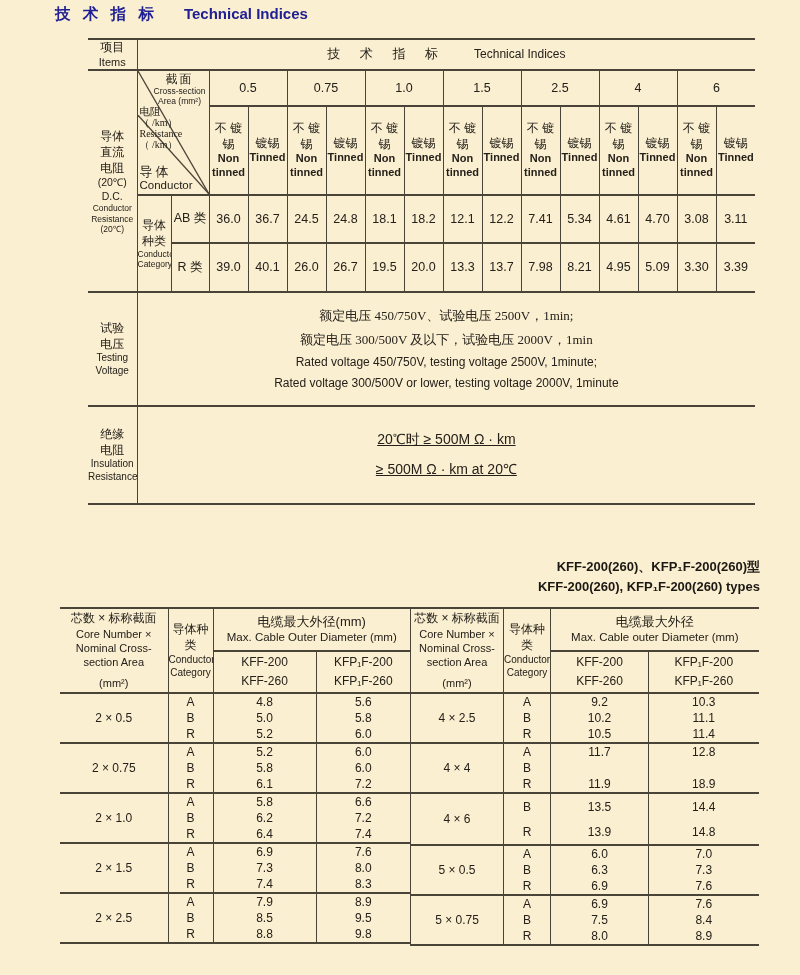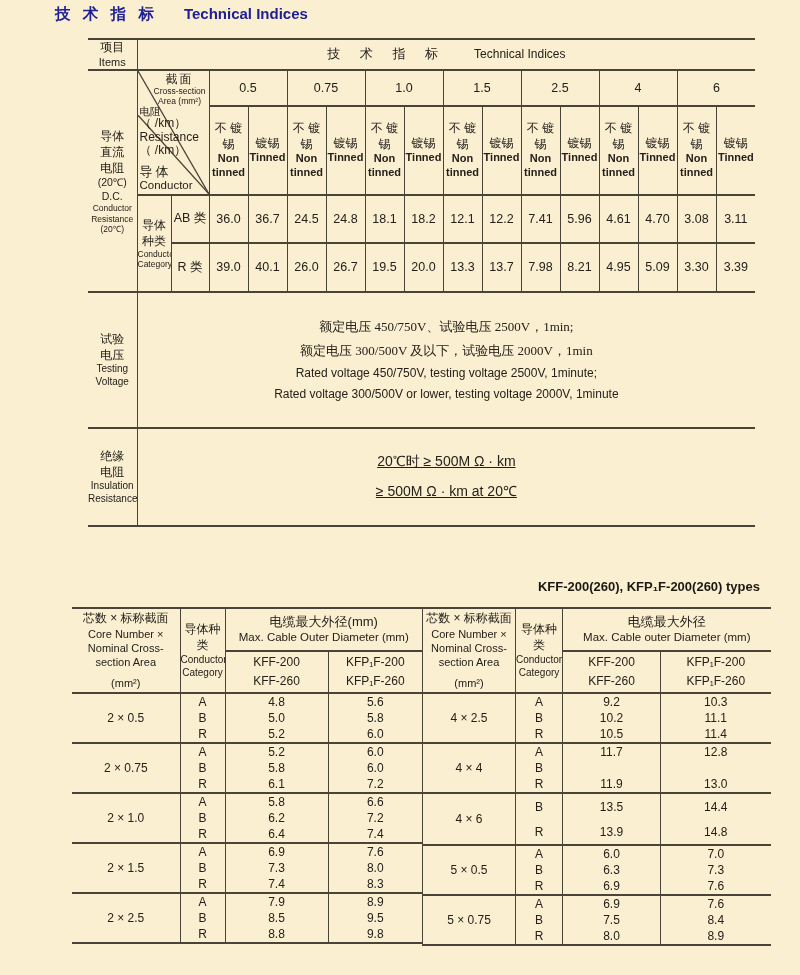--- a/index.html
+++ b/index.html
@@ -38,37 +38,37 @@
   .lab12{font-size:12px;line-height:1.3;display:block;}
 
   
   .diag{position:relative;}
   .diag svg{position:absolute;inset:0;width:100%;height:100%;}
   .diag .blk{position:absolute;line-height:1.1;}
   .d-top{top:2px;right:3px;text-align:center;}
   .d-top .zh{font-size:12px;letter-spacing:2px;display:block;}
   .d-mid{top:35px;left:2px;text-align:left;}
   .d-mid .zh{font-size:10.5px;display:block;}
-  .d-mid .u{font-size:12px;display:block;}
+  .d-mid .u{font-size:10px;display:block;font-family:Liberation Serif, serif;}
   .d-bot{bottom:2px;left:2px;text-align:left;}
   .d-bot .zh{font-size:13px;letter-spacing:3px;display:block;}
   .d-bot .en{font-size:11.5px;display:block;}
 
   .tin-zh{display:block;font-size:12px;line-height:1.3;}
   .tin-en{display:block;font-size:11px;line-height:1.25;font-weight:bold;}
 
   .vtext .c13{display:block;font-size:12px;line-height:1.35;}
   .vtext .c11{display:block;font-size:10.5px;line-height:1.3;}
 
   .tv-zh{display:block;font-size:13px;line-height:1.85;font-family:Liberation Serif, serif;}
   .tv-en{display:block;font-size:12px;line-height:1.7;}
   .ins-line{display:block;font-size:14px;line-height:2.1;text-decoration:underline;}
 
   
-  .t2wrap{position:absolute;left:72px;top:607px;display:flex;}
+  .t2wrap{position:absolute;left:60px;top:607px;display:flex;}
   .t2{height:333px;border-top:2px solid var(--ln);}
   .t2 td{font-size:12px;}
   .t2 td.vl{border-left:1px solid var(--ln);}
   .t2 td.hb{border-bottom:2px solid var(--ln);}
   .t2 td.hb1{border-bottom:2px solid var(--ln);}
   .t2 .hzh{display:block;font-size:12px;line-height:1.3;}
   .t2 .hen{display:block;font-size:11px;line-height:1.3;}
   .t2 .kff{display:block;font-size:12px;line-height:1.55;}
   .t2 tr.sub td{height:16px;}
   .t2 tr.sub2 td{height:25px;}
@@ -234,21 +234,21 @@
       <td>AB 类</td>
       <td>36.0</td>
       <td>36.7</td>
       <td>24.5</td>
       <td>24.8</td>
       <td>18.1</td>
       <td>18.2</td>
       <td>12.1</td>
       <td>12.2</td>
       <td>7.41</td>
-      <td>5.96</td>
+      <td>5.34</td>
       <td>4.61</td>
       <td>4.70</td>
       <td>3.08</td>
       <td>3.11</td>
     </tr>
     <tr style="height:49px">
       <td>R 类</td>
       <td>39.0</td>
       <td>40.1</td>
       <td>26.0</td>
@@ -257,21 +257,21 @@
       <td>20.0</td>
       <td>13.3</td>
       <td>13.7</td>
       <td>7.98</td>
       <td>8.21</td>
       <td>4.95</td>
       <td>5.09</td>
       <td>3.30</td>
       <td>3.39</td>
     </tr>
-    <tr style="height:136px">
+    <tr style="height:114px">
       <td class="first vtext">
         <span class="c13">试验</span>
         <span class="c13">电压</span>
         <span class="en-md">Testing</span>
         <span class="en-md">Voltage</span>
       </td>
       <td colspan="16">
         <span class="tv-zh">额定电压 450/750V、试验电压 2500V，1min;</span>
         <span class="tv-zh">额定电压 300/500V 及以下，试验电压 2000V，1min</span>
         <span class="tv-en">Rated voltage 450/750V, testing voltage 2500V, 1minute;</span>
@@ -286,20 +286,21 @@
         <span class="en-md">Resistance</span>
       </td>
       <td colspan="16">
         <span class="ins-line">20℃时 ≥ 500M Ω · km</span>
         <span class="ins-line">≥ 500M Ω · km at 20℃</span>
       </td>
     </tr>
   </tbody>
     </table>
 
+  <div class="t2-sub" style="top:558px;">KFF-200(260)、KFP₁F-200(260)型</div>
   <div class="t2-sub" style="top:579px;">KFF-200(260), KFP₁F-200(260) types</div>
 
   <div class="t2wrap">
 
     <table class="t2" style="width:350px">
       <colgroup>
           <col style="width:108px">
           <col style="width:45px">
           <col style="width:103px">
           <col style="width:94px">
@@ -484,21 +485,21 @@
         <td class="vl">12.8</td>
           </tr>
       <tr class="sub">
             <td class="vl">B</td>
         <td class="vl"></td>
         <td class="vl"></td>
           </tr>
       <tr class="sub">
             <td class="vl hb">R</td>
         <td class="vl hb">11.9</td>
-        <td class="vl hb">13.0</td>
+        <td class="vl hb">18.9</td>
           </tr>
 
       <tr class="sub2">
             <td rowspan="2" class="vl hb">4 × 6</td>
         <td class="vl">B</td>
         <td class="vl">13.5</td>
         <td class="vl">14.4</td>
           </tr>
       <tr class="sub2">
             <td class="vl hb">R</td>

